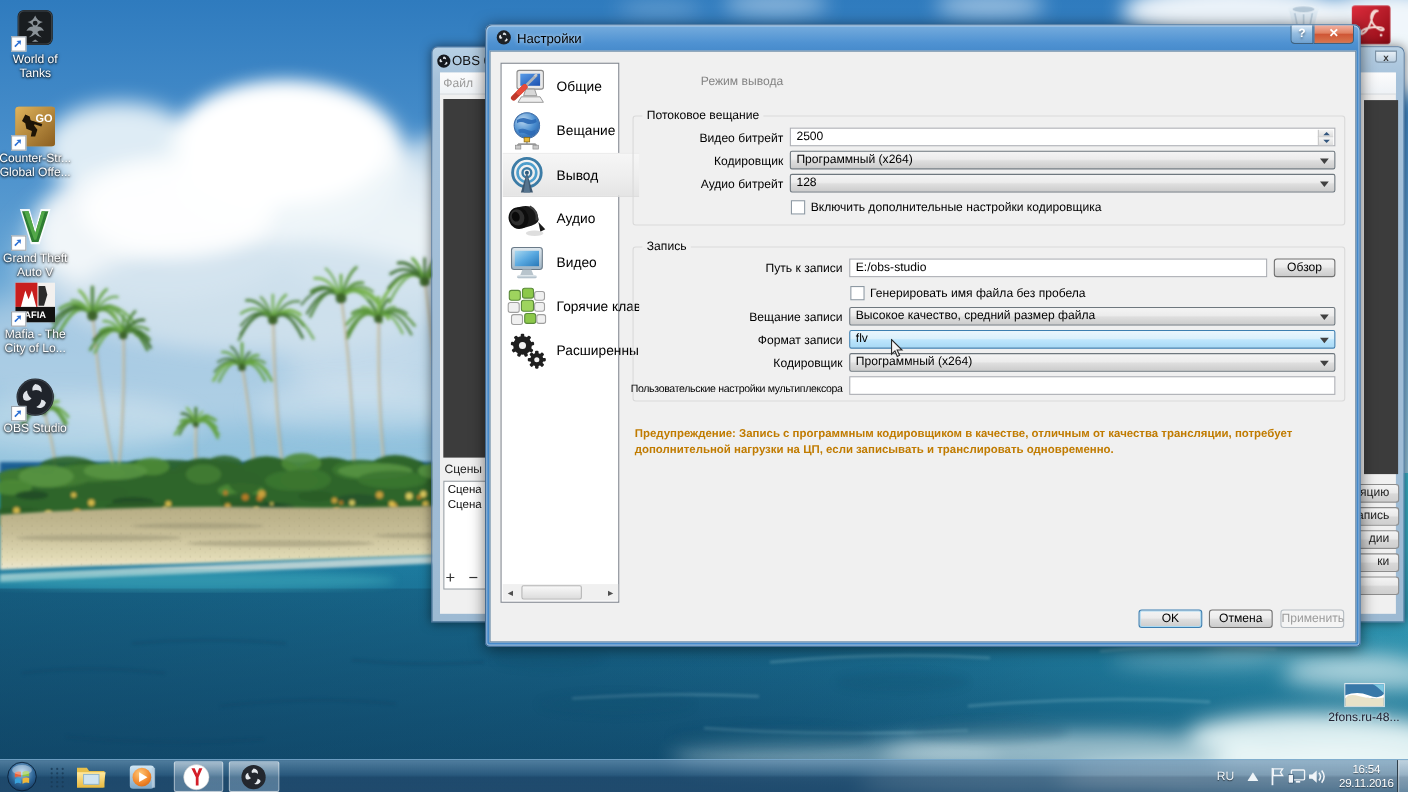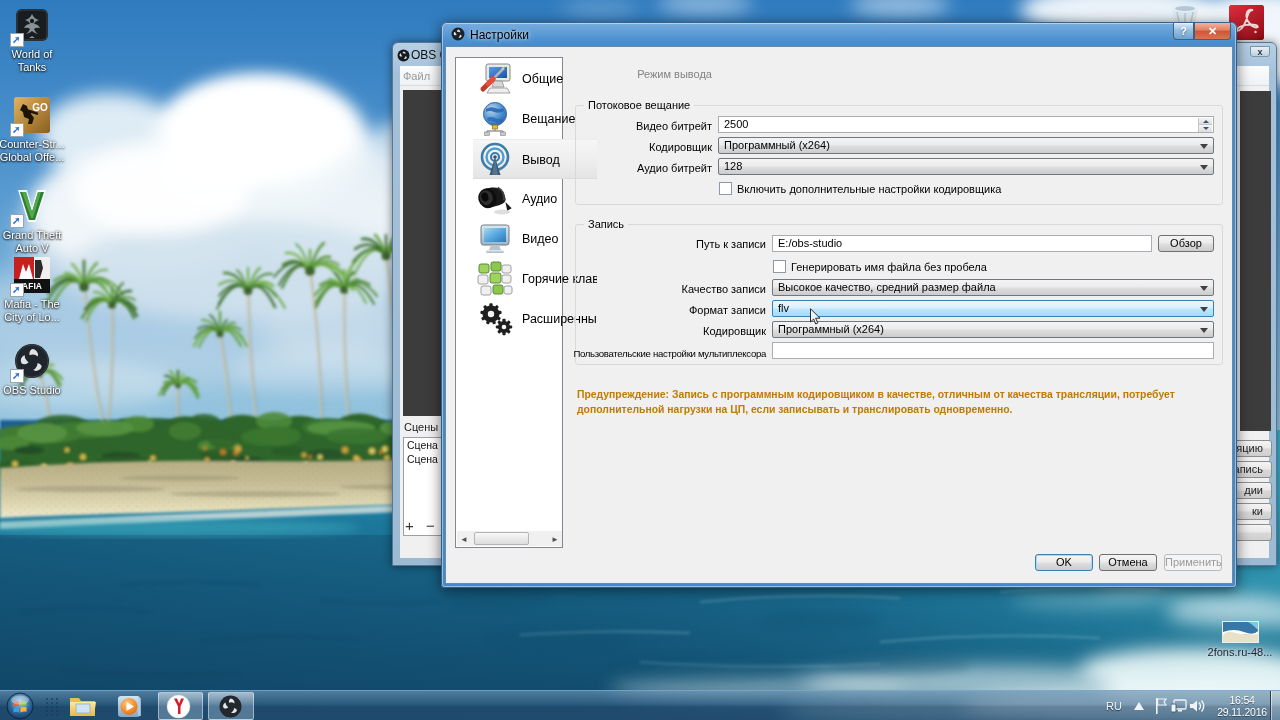--- a/index.html
+++ b/index.html
@@ -45,21 +45,21 @@
 #dlg .content { position:absolute; left:4px; top:24px; right:4px; bottom:4px; background:#f0f0f0; border:1px solid #6b8aa5; }
 #dlg .dtitle { position:absolute; left:29px; top:6px; font-size:12px; color:#000; text-shadow:0 0 4px rgba(255,255,255,.9); }
 #dlg .dico { position:absolute; left:10px; top:5px; width:14px; height:14px; }
 .capbtn { position:absolute; top:1px; height:17px; border:1px solid #3f617e; border-top:none; color:#fff; text-align:center;
   font-size:11px; font-weight:bold; line-height:16px; }
 #helpbtn { right:43px; width:21px; border-radius:0 0 0 4px; background:linear-gradient(rgba(255,255,255,.75),rgba(200,220,235,.5) 45%,rgba(150,180,205,.45)); color:#fff; text-shadow:0 1px 2px rgba(0,0,0,.4); }
 #closebtn { right:6px; width:37px; border-radius:0 0 4px 0; background:linear-gradient(#f3b0a0,#e08060 45%,#cf5535 50%,#d8764e); }
 
 
 #sidebar { position:absolute; left:9px; top:10px; width:108px; height:491px; background:#fff; border:1px solid #828790; }
-.sitem { position:absolute; left:1px; width:124px; height:40px; overflow:hidden;margin-left:16px; }
+.sitem { position:absolute; left:1px; width:124px; height:40px; overflow:hidden; }
 .sitem.sel { background:linear-gradient(#f6f6f6,#ededed 60%,#e4e4e4); border-top:1px solid #ededed; border-bottom:1px solid #dcdcdc; }
 .sitem .sic { position:absolute; left:4px; top:2px; width:36px; height:36px; }
 .sitem .stxt { position:absolute; left:49px; top:13px; font-size:12.5px; color:#000; white-space:nowrap; }
 #sidescroll { position:absolute; left:1px; bottom:1px; width:105px; height:15px; background:#f0f0f0; }
 #sidescroll .thumb { position:absolute; left:17px; top:1px; width:55px; height:13px; background:linear-gradient(#f8f8f8,#ddd); border:1px solid #b5b5b5; border-radius:2px;}
 #sidescroll .ar { position:absolute; top:4px; font-size:8px; color:#505050; }
 
 
 .flabel { position:absolute; font-size:11px; color:#000; white-space:nowrap; }
 .flabel.r { text-align:right; }
@@ -767,21 +767,21 @@
       <div class="flabel" style="left:291px;top:136px">Включить дополнительные настройки кодировщика</div>
 
       <div class="group" style="left:129px;top:177px;width:648px;height:141px">
           <span class="gt">Запись</span>
         </div>
       <div class="flabel r" style="right:466px;top:191px">Путь к записи</div>
       <div class="tinput" style="left:326px;top:188px;width:380px">E:/obs-studio</div>
       <div class="btn" style="left:712px;top:188px;width:56px">Обзор</div>
       <div class="cb" style="left:327px;top:213px"></div>
       <div class="flabel" style="left:345px;top:214px">Генерировать имя файла без пробела</div>
-      <div class="flabel r" style="right:466px;top:236px">Качество записи</div>
+      <div class="flabel r" style="right:466px;top:236px">Вещание записи</div>
       <div class="combo" style="left:326px;top:232px;width:442px">Высокое качество, средний размер файла<span class="arr"></span></div>
       <div class="flabel r" style="right:466px;top:257px">Формат записи</div>
       <div class="combo hov" style="left:326px;top:253px;width:442px">flv<span class="arr"></span></div>
       <div class="flabel r" style="right:466px;top:278px">Кодировщик</div>
       <div class="combo" style="left:326px;top:274px;width:442px">Программный (x264)<span class="arr"></span></div>
       <div class="flabel r" style="right:466px;top:301px;font-size:9.6px;letter-spacing:-0.3px">Пользовательские настройки мультиплексора</div>
       <div class="tinput" style="left:326px;top:295px;width:442px"></div>
 
       <div class="warn" style="left:131px;top:328px;width:648px;font-size:10.4px">Предупреждение: Запись с программным кодировщиком в качестве, отличным от качества трансляции, потребует дополнительной нагрузки на ЦП, если записывать и транслировать одновременно.</div>
 

